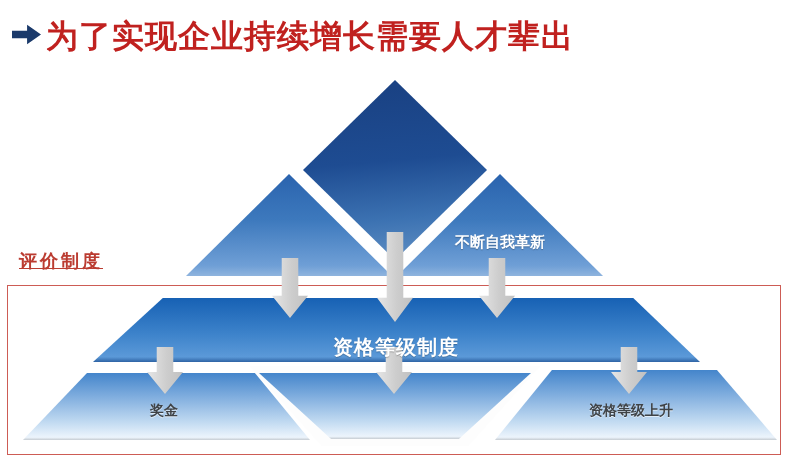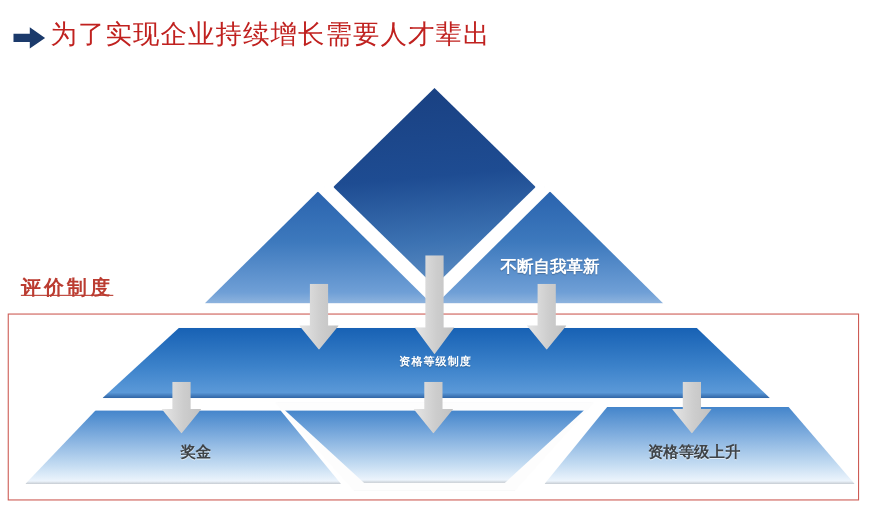--- a/index.html
+++ b/index.html
@@ -8,21 +8,21 @@
     font-family:"Liberation Sans","DejaVu Sans",sans-serif;
   }
   
   .bullet{
     position:absolute;left:12px;top:24px;width:29px;height:21px;
     background:var(--bullet-navy,#1b3a6b);
     clip-path:polygon(0 32%,52% 32%,52% 4%,100% 50%,52% 96%,52% 68%,0 68%);
   }
   .title{
     position:absolute;left:46px;top:15px;width:720px;
-    font-size:24px;font-weight:normal;color:var(--title-red,#c0211f);
+    font-size:32px;font-weight:bold;color:var(--title-red,#c0211f);
     letter-spacing:1px;white-space:nowrap;
   }
   
   .eval-label{
     position:absolute;left:19px;top:249px;
     font-size:18px;font-weight:bold;color:var(--eval-red,#bb3c31);letter-spacing:3px;text-decoration:underline;
   }
   .eval-box{
     position:absolute;left:7px;top:285px;width:772px;height:168px;
     border:1px solid var(--box-border-red,#cd5c55);z-index:1;
@@ -82,23 +82,23 @@
   .a1{left:272px;top:258px;} .a2{left:377px;top:232px;} .a3{left:479px;top:258px;}
   .b1{left:147px;top:347px;} .b2{left:376px;top:347px;} .b3{left:611px;top:347px;}
   
   .shape-label{
     position:absolute;z-index:6;text-align:center;font-weight:bold;color:#fff;
     text-shadow:0 1px 1px rgba(0,0,0,.25);white-space:nowrap;
   }
   .lbl-apex{left:295px;top:160px;width:200px;font-size:14px;}
   .lbl-left{left:212px;top:233px;width:160px;font-size:13px;}
   .lbl-right{left:420px;top:233px;width:160px;font-size:15px;text-align:center;}
-  .lbl-band{left:296px;top:322px;width:200px;font-size:10px;letter-spacing:1px;}
+  .lbl-band{left:296px;top:334px;width:200px;font-size:20px;letter-spacing:1px;}
   .lbl-dark{color:var(--dark-text,#3f4347);text-shadow:0 1px 0 rgba(255,255,255,.6);font-size:14px;}
-  .lbl-bonus{left:98px;top:402px;width:160px;}
+  .lbl-bonus{left:84px;top:402px;width:160px;}
   .lbl-salary{left:315px;top:403px;width:160px;}
   .lbl-rise{left:551px;top:402px;width:160px;text-align:center;}
 </style>
 </head>
 <body>
 
 <div class="stage">
 
   <div class="bullet"></div>
   <div class="title">为了实现企业持续增长需要人才辈出</div>

